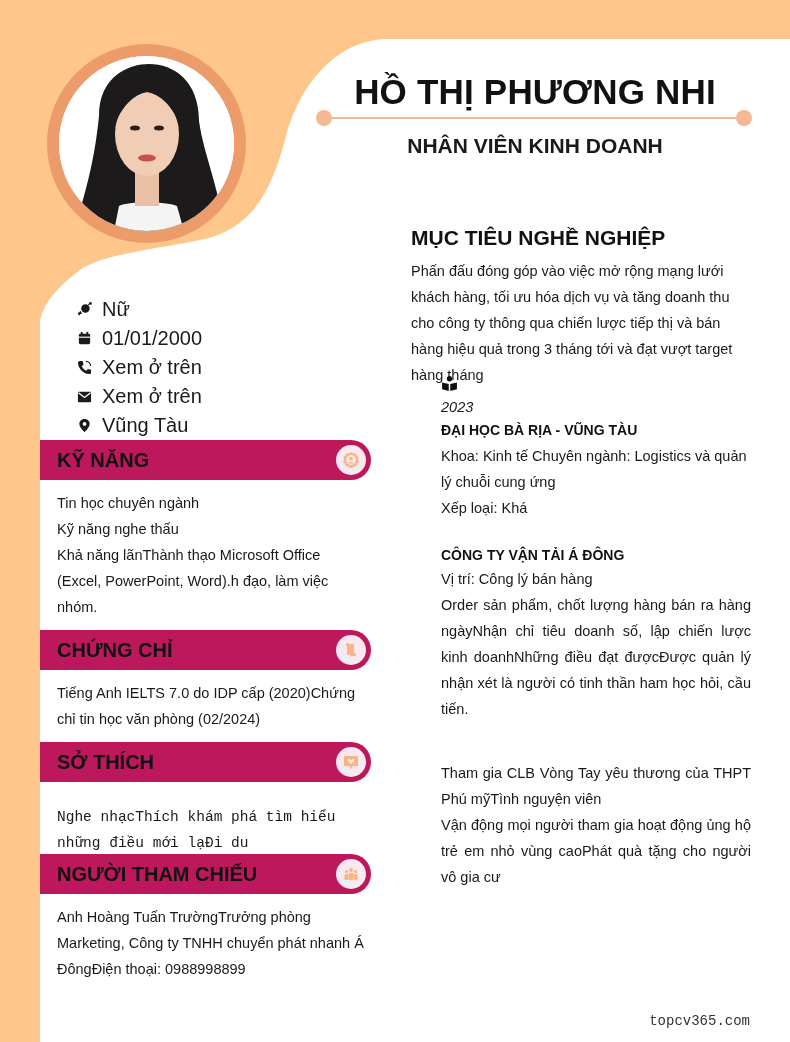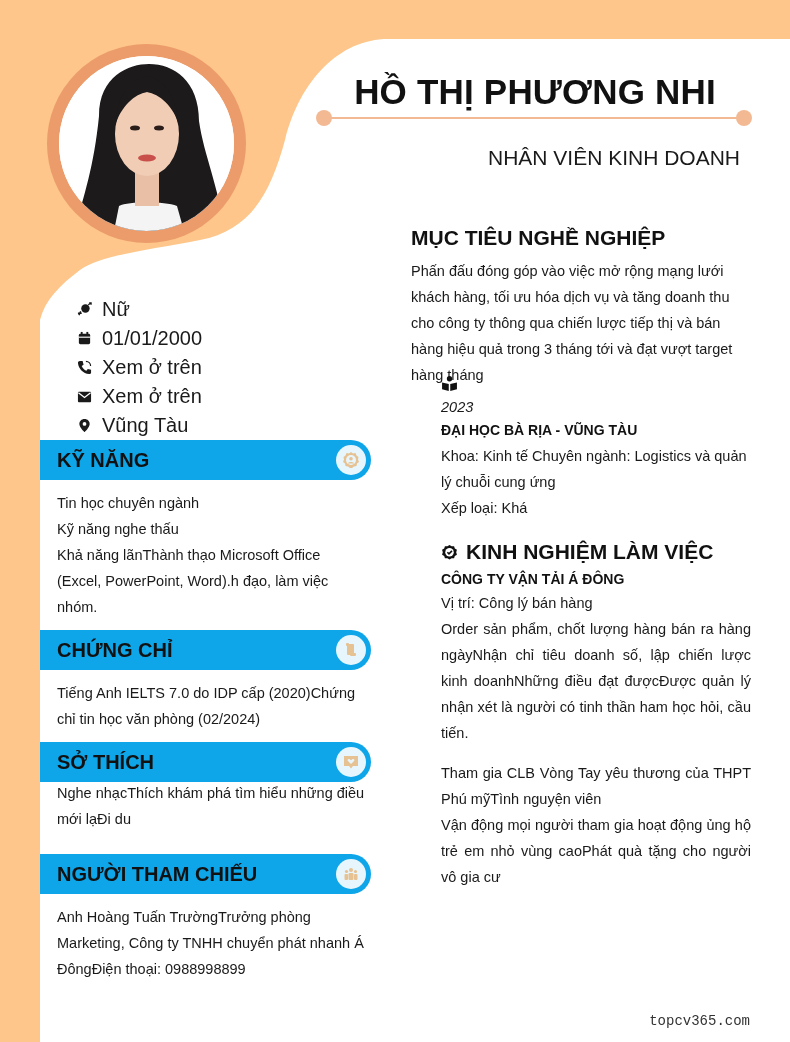--- a/index.html
+++ b/index.html
@@ -22,31 +22,31 @@
     font-size: 35px; font-weight: bold; color: #111; letter-spacing: 0.2px; z-index: 2;
   }
   .name-line {
     position: absolute; left: 316px; top: 110px; width: 436px; height: 16px; z-index: 2;
   }
   .name-line .bar { position: absolute; left: 8px; right: 8px; top: 7px; height: 2px; background: #f3b993; }
   .name-line .dot { position: absolute; top: 0; width: 16px; height: 16px; border-radius: 50%; background: #f3b993; }
   .name-line .dot.l { left: 0; }
   .name-line .dot.r { right: 0; }
   .job-title {
-    position: absolute; left: 330px; width: 410px; top: 146px; text-align: right;
-    font-size: 21px; font-weight: normal; color: #1a1a1a; z-index: 2;
+    position: absolute; left: 330px; width: 410px; top: 134px; text-align: center;
+    font-size: 21px; font-weight: bold; color: #1a1a1a; z-index: 2;
   }
 
   .info-list { position: absolute; left: 76px; top: 295px; z-index: 2; }
   .info-item { display: flex; align-items: center; height: 29px; font-size: 20px; color: #1a1a1a; }
   .info-item .ic { width: 16px; height: 16px; margin-right: 10px; display: inline-flex; align-items: center; justify-content: center; }
   .info-item svg { width: 15px; height: 15px; fill: #1a1a1a; }
 
   .sec-head {
-    position: absolute; left: 40px; width: 331px; height: 40px; background: #0ea5e9;
+    position: absolute; left: 40px; width: 331px; height: 40px; background: #be185d;
     border-radius: 0 20px 20px 0; z-index: 2; display: flex; align-items: center;
     justify-content: space-between; padding-left: 17px; padding-right: 5px;
   }
   .sec-head .title { font-size: 20px; font-weight: bold; color: #111; }
   .sec-head .badge {
     width: 30px; height: 30px; border-radius: 50%; background: #ffffff;
     display: flex; align-items: center; justify-content: center; opacity: 0.9;
   }
   .sec-head .badge svg { width: 18px; height: 18px; fill: #fec68a; }
 
@@ -186,21 +186,21 @@
 
 <div class="sec-head" style="top:742px;">
   <span class="title">SỞ THÍCH</span>
   <span class="badge">
     <svg viewBox="0 0 18 18">
         <path d="M2 3 L16 3 L16 13 L11 13 L9 15.5 L7 13 L2 13 Z"></path>
         <path d="M9 11 L6 8 C5 7 6 5.5 7.3 6 L9 7.2 L10.7 6 C12 5.5 13 7 12 8 Z" fill="#ffffff"></path>
       </svg>
   </span>
 </div>
-<div class="left-body" style="top:780px;">Nghe nhạcThích khám phá tìm hiểu những điều mới lạĐi du</div>
+<div class="left-body" style="top:804px;font-family:Liberation Mono, monospace;">Nghe nhạcThích khám phá tìm hiểu những điều mới lạĐi du</div>
 
 <div class="sec-head" style="top:854px;">
   <span class="title">NGƯỜI THAM CHIẾU</span>
   <span class="badge">
     <svg viewBox="0 0 18 18">
         <circle cx="9" cy="5" r="2"></circle>
         <circle cx="4.5" cy="6.5" r="1.6"></circle>
         <circle cx="13.5" cy="6.5" r="1.6"></circle>
         <rect x="6.5" y="8" width="5" height="7" rx="1.2"></rect>
         <rect x="2.5" y="9" width="3.5" height="6" rx="1"></rect>
@@ -223,28 +223,20 @@
         <path d="M15 7 L8.7 8.5 L8.7 15 L15 13.5 Z"></path>
       </svg>
   </div>
   <div class="p-right italic" style="line-height:24px; margin-top:3px;">2023</div>
   <div class="bold-sm">ĐẠI HỌC BÀ RỊA - VŨNG TÀU</div>
   <div class="p-right" style="margin-top:2px;">Khoa: Kinh tế Chuyên ngành: Logistics và quản lý chuỗi cung ứng</div>
   <div class="p-right">Xếp loại: Khá</div>
 </div>
 
 <div class="right-col" style="left:441px; top:540px; width:310px;">
-  <div class="h-right">
-    <svg viewBox="0 0 16 16">
-        <path d="M8 1 L10 2.2 L12.3 2 L13 4.2 L15 5.5 L14.3 7.8 L15 10 L13 11.3 L12.3 13.5 L10 13.3 L8 14.5 L6 13.3 L3.7 13.5 L3 11.3 L1 10 L1.7 7.8 L1 5.5 L3 4.2 L3.7 2 L6 2.2 Z"></path>
-        <circle cx="8" cy="7.8" r="4" fill="#ffffff"></circle>
-        <path d="M6 7.8 L7.5 9.3 L10.3 6.5" stroke="#111" stroke-width="1.5" fill="none"></path>
-      </svg>
-    <span>KINH NGHIỆM LÀM VIỆC</span>
-  </div>
   <div class="bold-sm" style="margin-top:4px;">CÔNG TY VẬN TẢI Á ĐÔNG</div>
   <div class="p-right">Vị trí: Công lý bán hàng</div>
   <div class="p-right justify">Order sản phẩm, chốt lượng hàng bán ra hàng ngàyNhận chỉ tiêu doanh số, lập chiến lược kinh doanhNhững điều đạt đượcĐược quản lý nhận xét là người có tinh thần ham học hỏi, cầu tiến.</div>
 </div>
 
 <div class="right-col" style="left:441px; top:756px; width:310px;">
   <div class="p-right justify" style="margin-top:4px;">Tham gia CLB Vòng Tay yêu thương của THPT Phú mỹTình nguyện viên</div>
   <div class="p-right justify">Vận động mọi người tham gia hoạt động ủng hộ trẻ em nhỏ vùng caoPhát quà tặng cho người vô gia cư</div>
 </div>
 

